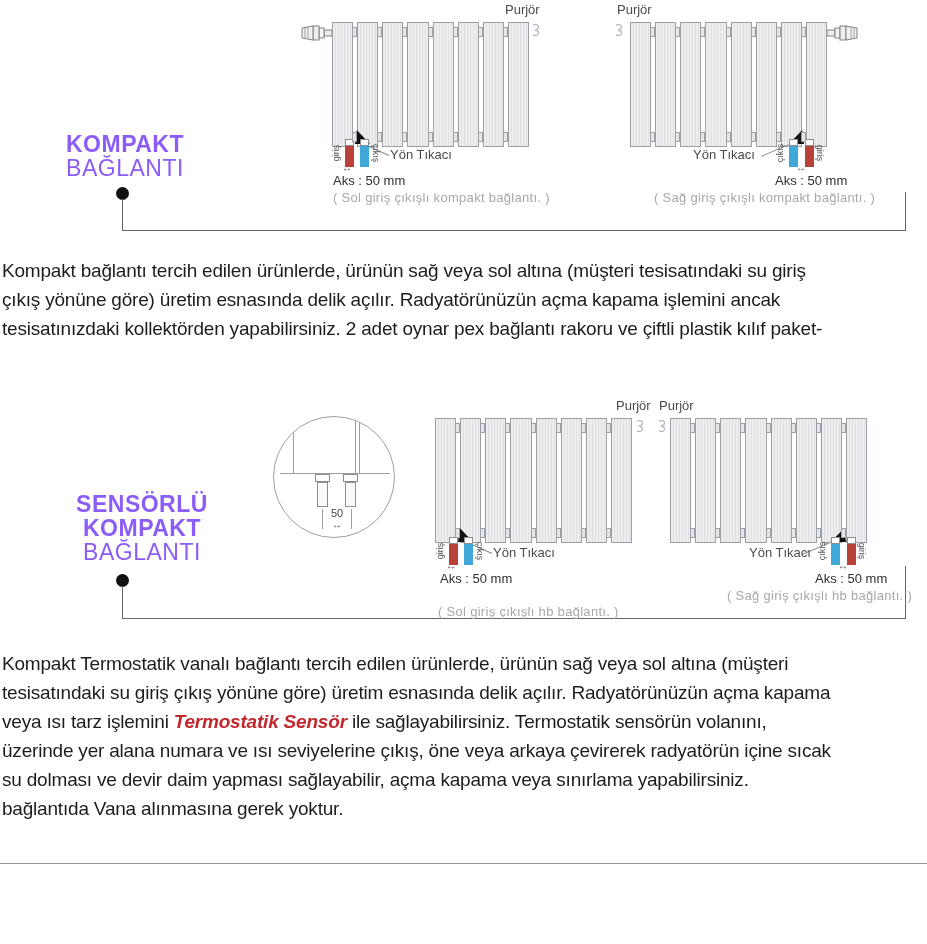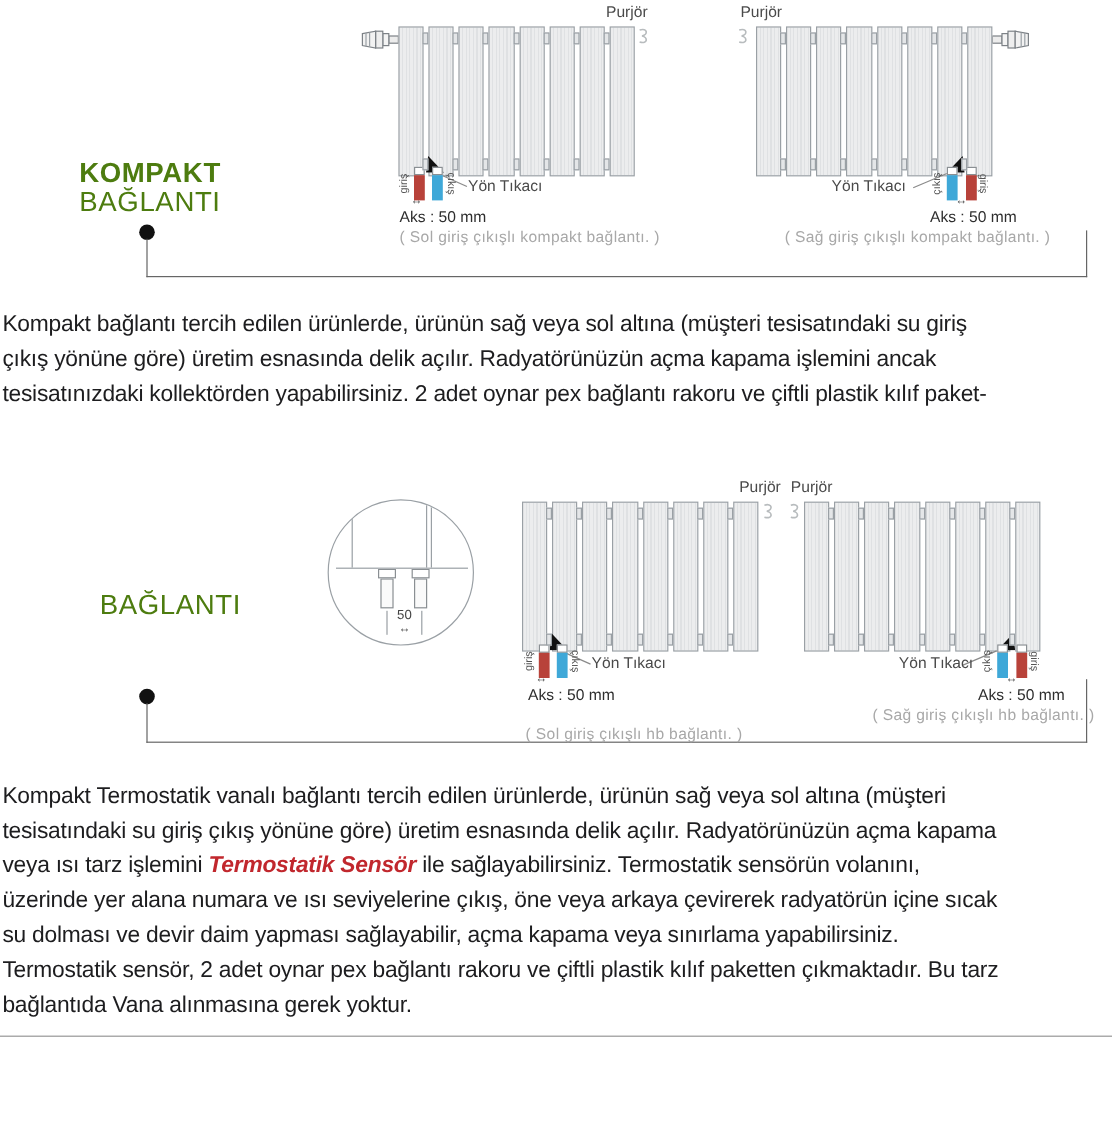--- a/index.html
+++ b/index.html
@@ -41,21 +41,21 @@
   
   .tri{position:absolute;width:15px;height:14px;background:#111;clip-path:polygon(12% 0,100% 100%,0 100%);}
   .tri.flip{clip-path:polygon(88% 0,100% 100%,0 100%);}
   .leader{position:absolute;height:1px;background:#8a8a8a;transform-origin:left center;}
   
   .dot{position:absolute;width:13px;height:13px;border-radius:50%;background:#111;}
   .vline{position:absolute;width:1px;background:#666;}
   .hline{position:absolute;height:1px;background:#666;}
   
   .sec-heading{position:absolute;text-align:center;font-size:23px;line-height:24px;
-    font-weight:700;color:#4d7c0f;letter-spacing:.5px;}
+    font-weight:700;color:#8b5cf6;letter-spacing:.5px;}
   .sec-heading .light{font-weight:400;}
   
   .para{position:absolute;left:2px;width:924px;font-size:19px;line-height:29px;
     color:#1d1d1f;letter-spacing:-.2px;white-space:nowrap;}
   .accent{color:var(--accent,#c1272d);font-weight:700;font-style:italic;}
   .divider{position:absolute;left:0;width:927px;height:1px;background:#979797;}
   
   .detail-circle{position:absolute;box-sizing:border-box;border:1px solid #9aa0a5;border-radius:50%;overflow:hidden;background:#fff;}
   .dc-line-v{position:absolute;width:1px;background:#9aa0a5;}
   .dc-line-h{position:absolute;height:1px;background:#9aa0a5;}
@@ -153,20 +153,21 @@
   <div class="aks" style="left:775px;top:173px;">Aks : 50 mm</div>
   <div class="caption" style="left:654px;top:190px;">( Sağ giriş çıkışlı kompakt bağlantı. )</div>
 
   <div class="para" style="top:256px;">
     <div>Kompakt bağlantı tercih edilen ürünlerde, ürünün sağ veya sol altına (müşteri tesisatındaki su giriş</div>
     <div>çıkış yönüne göre) üretim esnasında delik açılır. Radyatörünüzün açma kapama işlemini ancak</div>
     <div>tesisatınızdaki kollektörden yapabilirsiniz. 2 adet oynar pex bağlantı rakoru ve çiftli plastik kılıf paket-</div>
   </div>
 
   <div class="sec-heading" style="left:18px;top:492px;width:248px;">
+    <div>SENSÖRLÜ KOMPAKT</div>
     <div class="light">BAĞLANTI</div>
   </div>
   <div class="dot" style="left:116px;top:574px;"></div>
   <div class="vline" style="left:122px;top:586px;height:33px;"></div>
   <div class="hline" style="left:122px;top:618px;width:784px;"></div>
   <div class="vline" style="left:905px;top:566px;height:53px;"></div>
 
   <div class="detail-circle" style="left:273px;top:416px;width:122px;height:122px;">
     <div class="dc-line-v" style="left:19px;top:10px;height:46px;"></div>
     <div class="dc-line-v" style="left:81px;top:3px;height:53px;"></div>
@@ -239,20 +240,19 @@
   <div class="dim-arrow" style="left:838px;top:561px;">↔</div>
   <div class="aks" style="left:815px;top:571px;">Aks : 50 mm</div>
   <div class="caption" style="left:727px;top:588px;">( Sağ giriş çıkışlı hb bağlantı. )</div>
 
   <div class="para" style="top:649px;">
     <div>Kompakt Termostatik vanalı bağlantı tercih edilen ürünlerde, ürünün sağ veya sol altına (müşteri</div>
     <div>tesisatındaki su giriş çıkış yönüne göre) üretim esnasında delik açılır. Radyatörünüzün açma kapama</div>
     <div><span>veya ısı tarz işlemini </span><span class="accent">Termostatik Sensör</span><span> ile sağlayabilirsiniz. Termostatik sensörün volanını,</span></div>
     <div>üzerinde yer alana numara ve ısı seviyelerine çıkış, öne veya arkaya çevirerek radyatörün içine sıcak</div>
     <div>su dolması ve devir daim yapması sağlayabilir, açma kapama veya sınırlama yapabilirsiniz.</div>
-    <div>Termostatik sensör, 2 adet oynar pex bağlantı rakoru ve çiftli plastik kılıf paketten çıkmaktadır. Bu tarz</div>
     <div>bağlantıda Vana alınmasına gerek yoktur.</div>
   </div>
 
   <div class="divider" style="top:863px;"></div>
 
 
 </div>
 
 </body></html>

